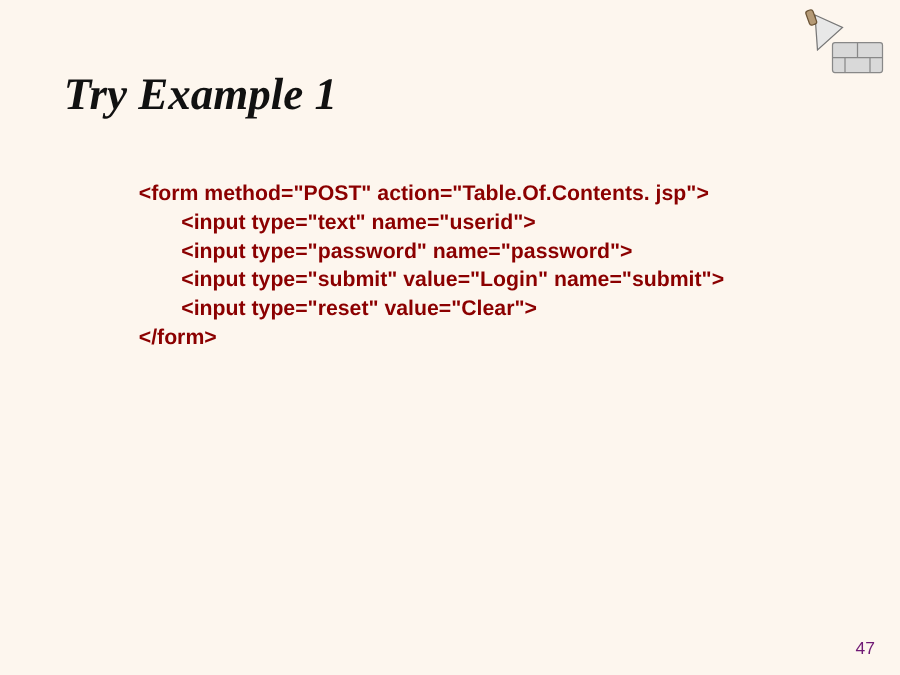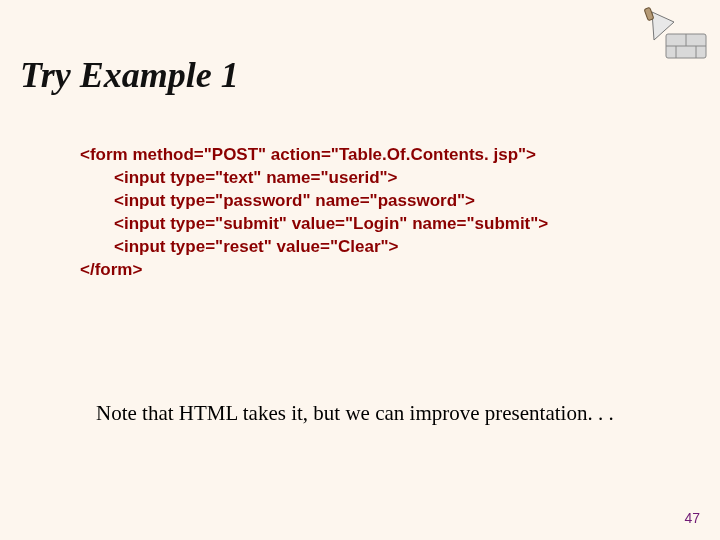--- a/index.html
+++ b/index.html
@@ -6,21 +6,21 @@
   html, body { width: 720px; height: 540px; overflow: hidden; }
   body {
     background: #fdf6ee;
     font-family: Arial, Helvetica, sans-serif;
     position: relative;
   }
   .slide {
     width: 720px;
     height: 540px;
     position: relative;
-    padding: 36px 36px 0 20px;
+    padding: 36px 36px 0 51px;
   }
   .title {
     font-family: "Times New Roman", Times, serif;
     font-style: italic;
     font-size: 36px;
     color: #111;
     margin-top: 18px;
     margin-bottom: 48px;
   }
   .code-block {
@@ -80,17 +80,16 @@
   <div class="code-block">
     <div class="code-line">&lt;form method="POST" action="Table.Of.Contents. jsp"&gt;</div>
     <div class="code-line indent">&lt;input type="text" name="userid"&gt;</div>
     <div class="code-line indent">&lt;input type="password" name="password"&gt;</div>
     <div class="code-line indent">&lt;input type="submit" value="Login" name="submit"&gt;</div>
     <div class="code-line indent">&lt;input type="reset" value="Clear"&gt;</div>
     <div class="code-line">&lt;/form&gt;</div>
   </div>
 
   <div class="notes">
-    <div>Note that HTML takes it, but we can improve presentation. . .</div>
   </div>
 
   <div class="page-num">47</div>
 </div>
 
 </body></html>

